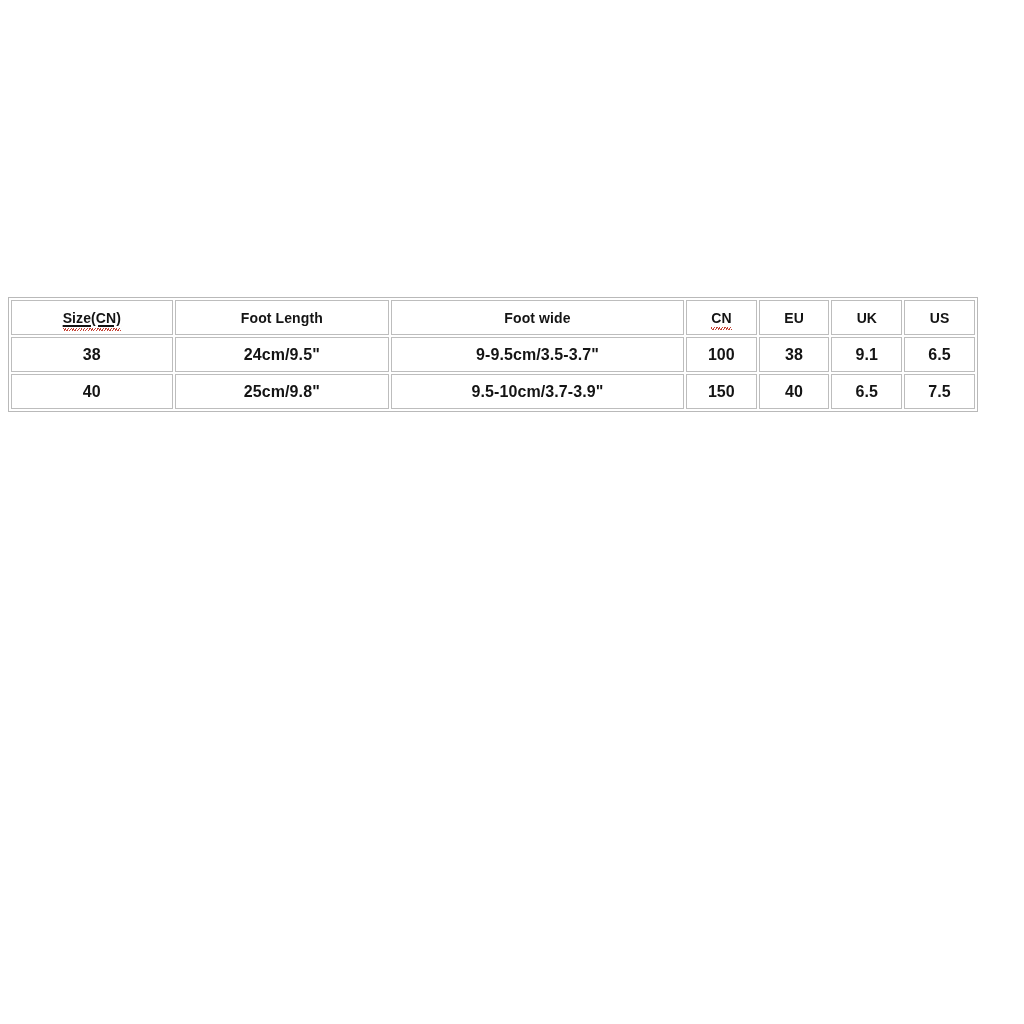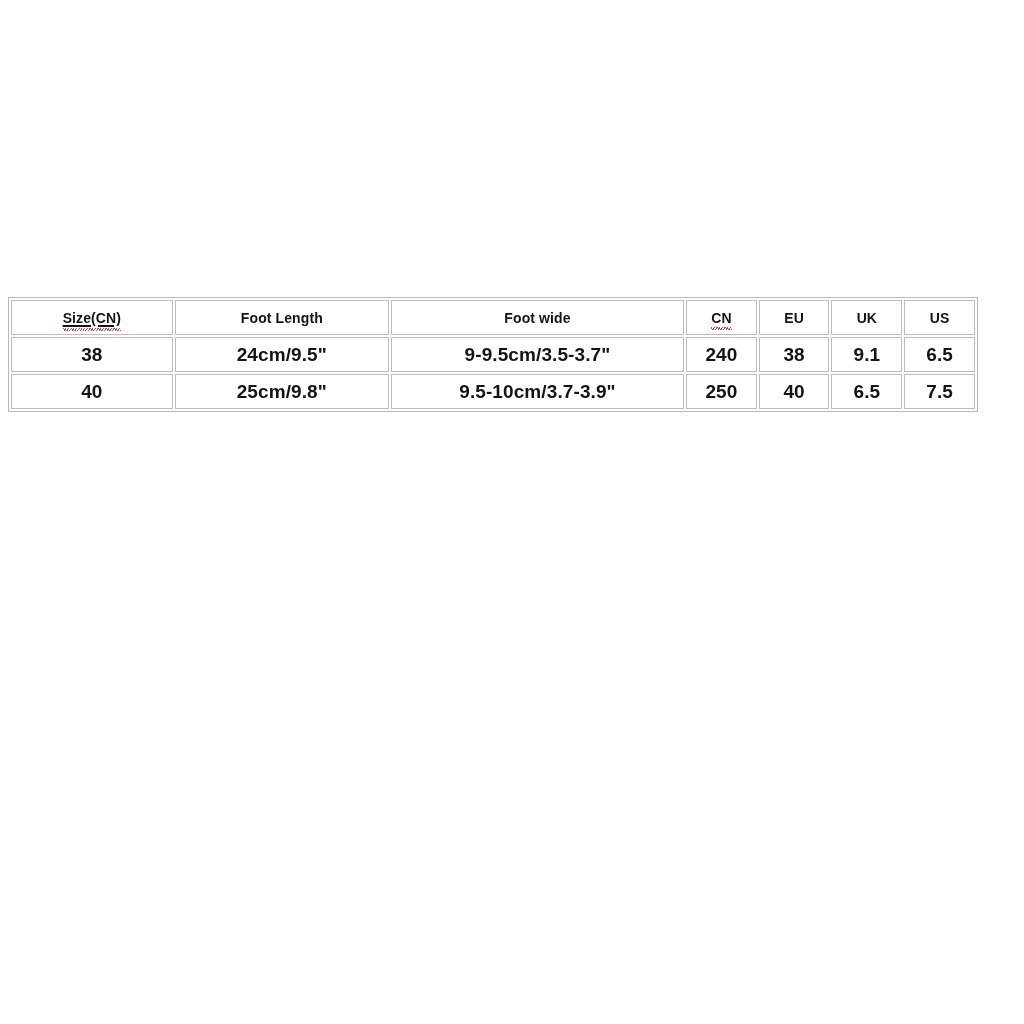--- a/index.html
+++ b/index.html
@@ -37,21 +37,21 @@
 
   table.size-chart td,
   table.size-chart th {
     border: 1px solid #bdbdbd;
     background: #ffffff;
     height: 33px;
     padding: 0 4px;
     text-align: center;
     vertical-align: middle;
     font-weight: bold;
-    font-size: 19px;
+    font-size: 16px;
     color: #141414;
     letter-spacing: 0.1px;
     white-space: nowrap;
     overflow: hidden;
   }
 
   table.size-chart th {
     font-size: 14px;
   }
 
@@ -119,29 +119,29 @@
           <th><span>EU</span></th>
           <th><span>UK</span></th>
           <th><span>US</span></th>
         </tr>
     </thead>
     <tbody>
         <tr>
           <td>38</td>
           <td>24cm/9.5"</td>
           <td>9-9.5cm/3.5-3.7"</td>
-          <td>240</td>
+          <td>100</td>
           <td>38</td>
           <td>9.1</td>
           <td>6.5</td>
         </tr>
         <tr>
           <td>40</td>
           <td>25cm/9.8"</td>
           <td>9.5-10cm/3.7-3.9"</td>
-          <td>250</td>
+          <td>150</td>
           <td>40</td>
           <td>6.5</td>
           <td>7.5</td>
         </tr>
       </tbody>
   </table>
 </div>
 
 </body></html>

